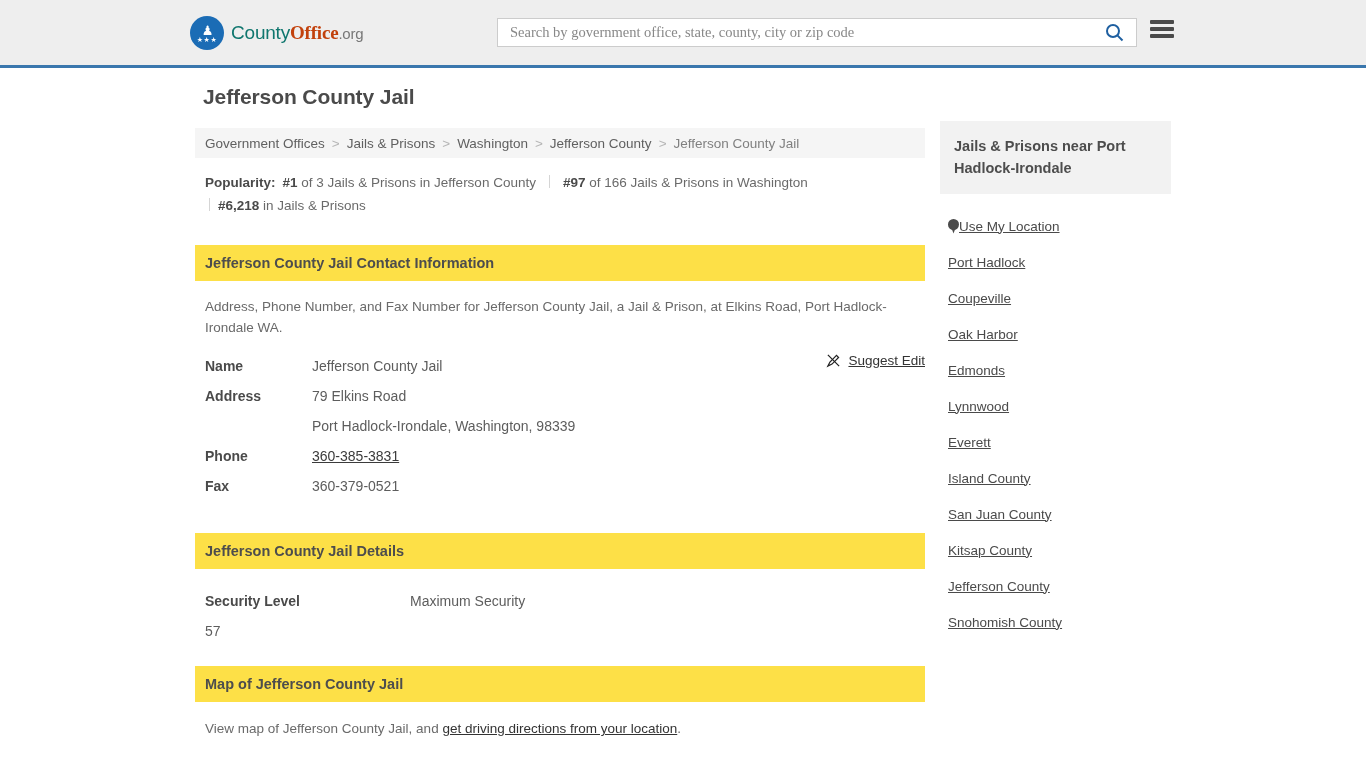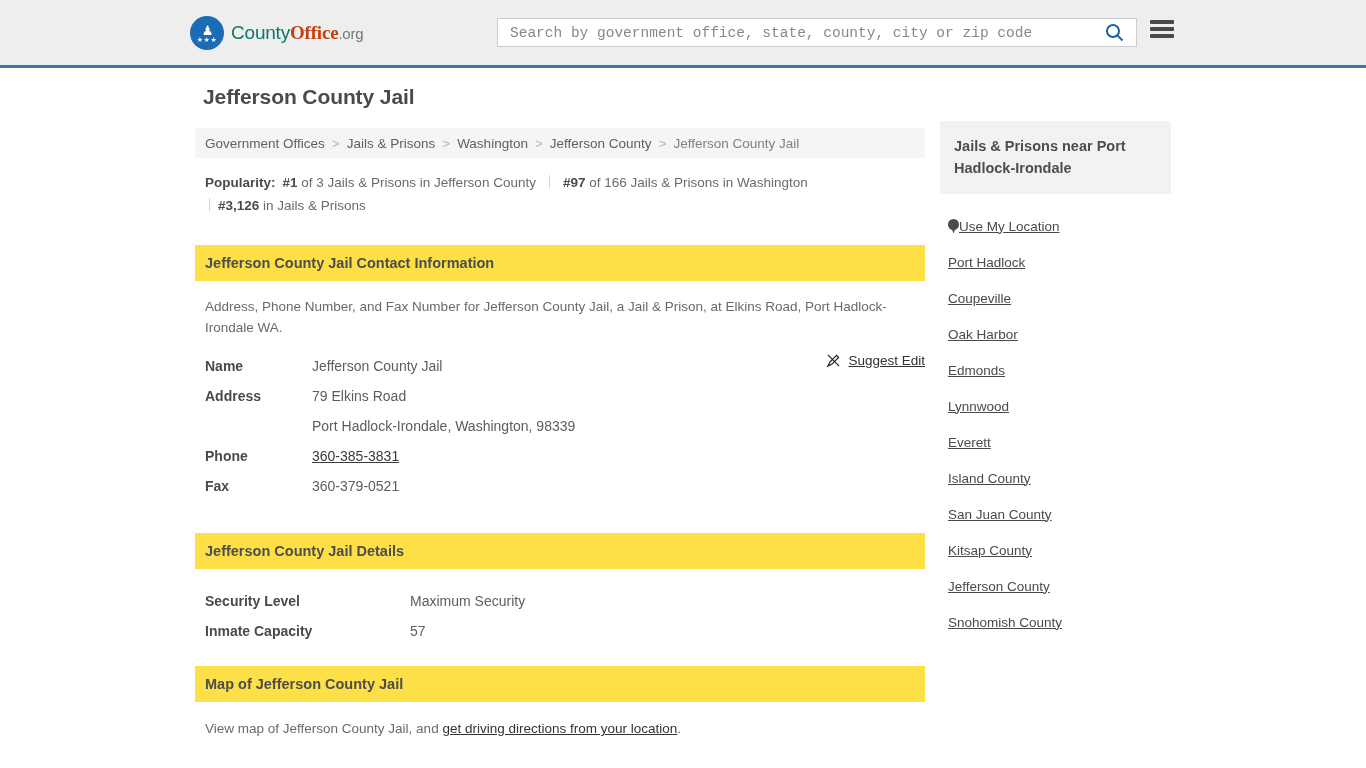--- a/index.html
+++ b/index.html
@@ -71,21 +71,21 @@
     background: #ffffff;
     border: 1px solid #cccccc;
   }
   .search-input {
     flex: 1;
     border: 0;
     outline: none;
     padding: 0 12px;
     font-size: 14.5px;
     color: #555555;
-    font-family: Liberation Mono, monospace;
+    font-family: Liberation Serif, serif;
     background: transparent;
   }
   .search-input::placeholder { color: #888888; }
   .search-btn {
     width: 44px;
     border: 0;
     background: transparent;
     cursor: pointer;
     display: flex;
     align-items: center;
@@ -340,21 +340,21 @@
       <a>Jails &amp; Prisons</a>
       <span class="sep">&gt;</span>
       <a>Washington</a>
       <span class="sep">&gt;</span>
       <a>Jefferson County</a>
       <span class="sep">&gt;</span>
       <span class="current">Jefferson County Jail</span>
     </div>
 
     <div class="popularity">
-      <span class="plabel">Popularity:</span><span class="pitem"><b>#1</b><span> of 3 Jails &amp; Prisons in Jefferson County</span></span><span class="divider"></span><span class="pitem"><b>#97</b><span> of 166 Jails &amp; Prisons in Washington</span></span><br><span class="divider lead"></span><span class="pitem"><b>#3,126</b><span> in Jails &amp; Prisons</span></span>
+      <span class="plabel">Popularity:</span><span class="pitem"><b>#1</b><span> of 3 Jails &amp; Prisons in Jefferson County</span></span><span class="divider"></span><span class="pitem"><b>#97</b><span> of 166 Jails &amp; Prisons in Washington</span></span><br><span class="divider lead"></span><span class="pitem"><b>#6,218</b><span> in Jails &amp; Prisons</span></span>
     </div>
 
     <div class="section-header">Jefferson County Jail Contact Information</div>
     <div class="section-desc">Address, Phone Number, and Fax Number for Jefferson County Jail, a Jail &amp; Prison, at Elkins Road, Port Hadlock-Irondale WA.</div>
 
     <div class="info-table">
       <div class="suggest-edit">
         <svg width="15" height="15" viewBox="0 0 16 16">
           <path d="M2 14 L4.2 9.6 L11.2 2.6 L13.4 4.8 L6.4 11.8 Z" fill="none" stroke="#222" stroke-width="1.3"></path>
           <line x1="2" y1="2" x2="14" y2="14" stroke="#222" stroke-width="1.3"></line>
@@ -384,21 +384,20 @@
       </div>
     </div>
 
     <div class="section-header" style="margin-top:32px;">Jefferson County Jail Details</div>
     <div class="info-table details-table">
       <div class="info-row">
         <span class="k">Security Level</span>
         <span class="v">Maximum Security</span>
       </div>
       <div class="info-row">
-        <span class="k">Inmate Capacity</span>
         <span class="v">57</span>
       </div>
     </div>
 
     <div class="section-header" style="margin-top:20px;">Map of Jefferson County Jail</div>
     <div class="map-desc"><span>View map of Jefferson County Jail, and </span><a>get driving directions from your location</a><span>.</span></div>
   </div>
 
   <div class="side-col">
     <div class="side-heading">Jails &amp; Prisons near Port Hadlock-Irondale</div>

